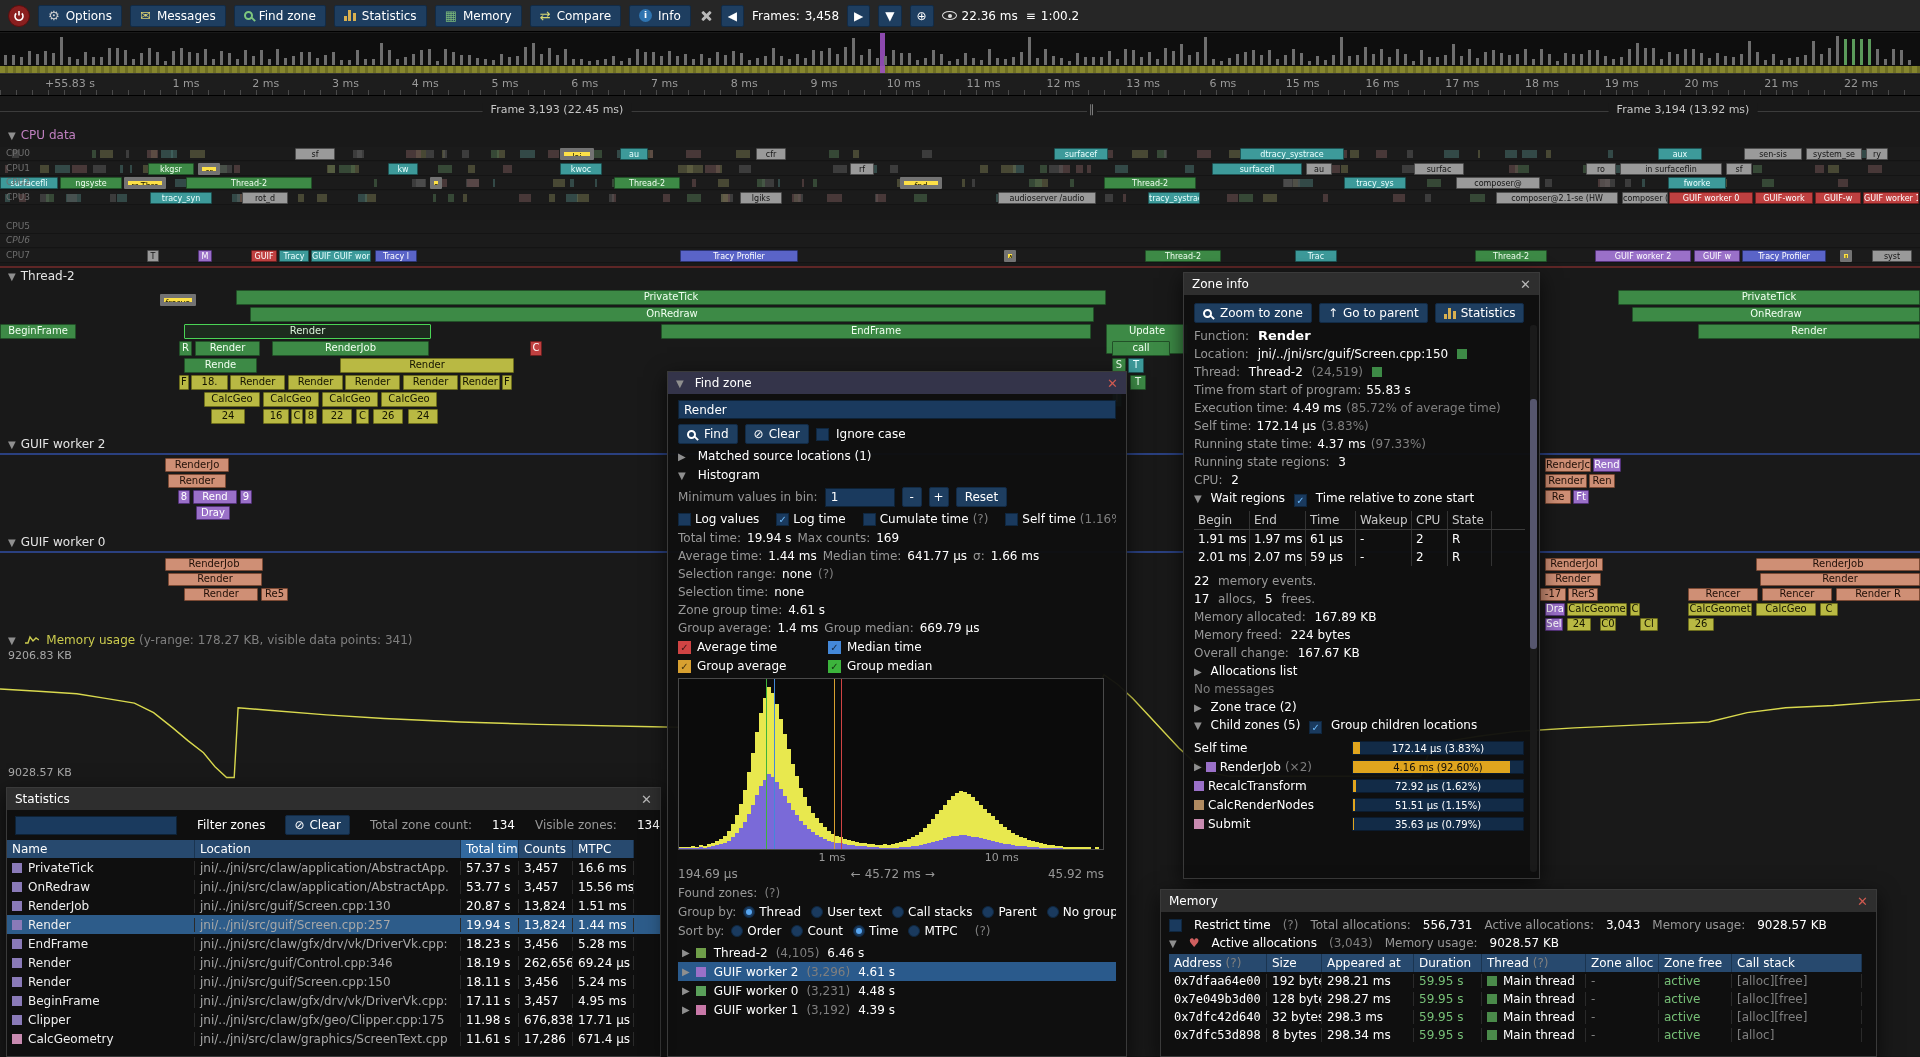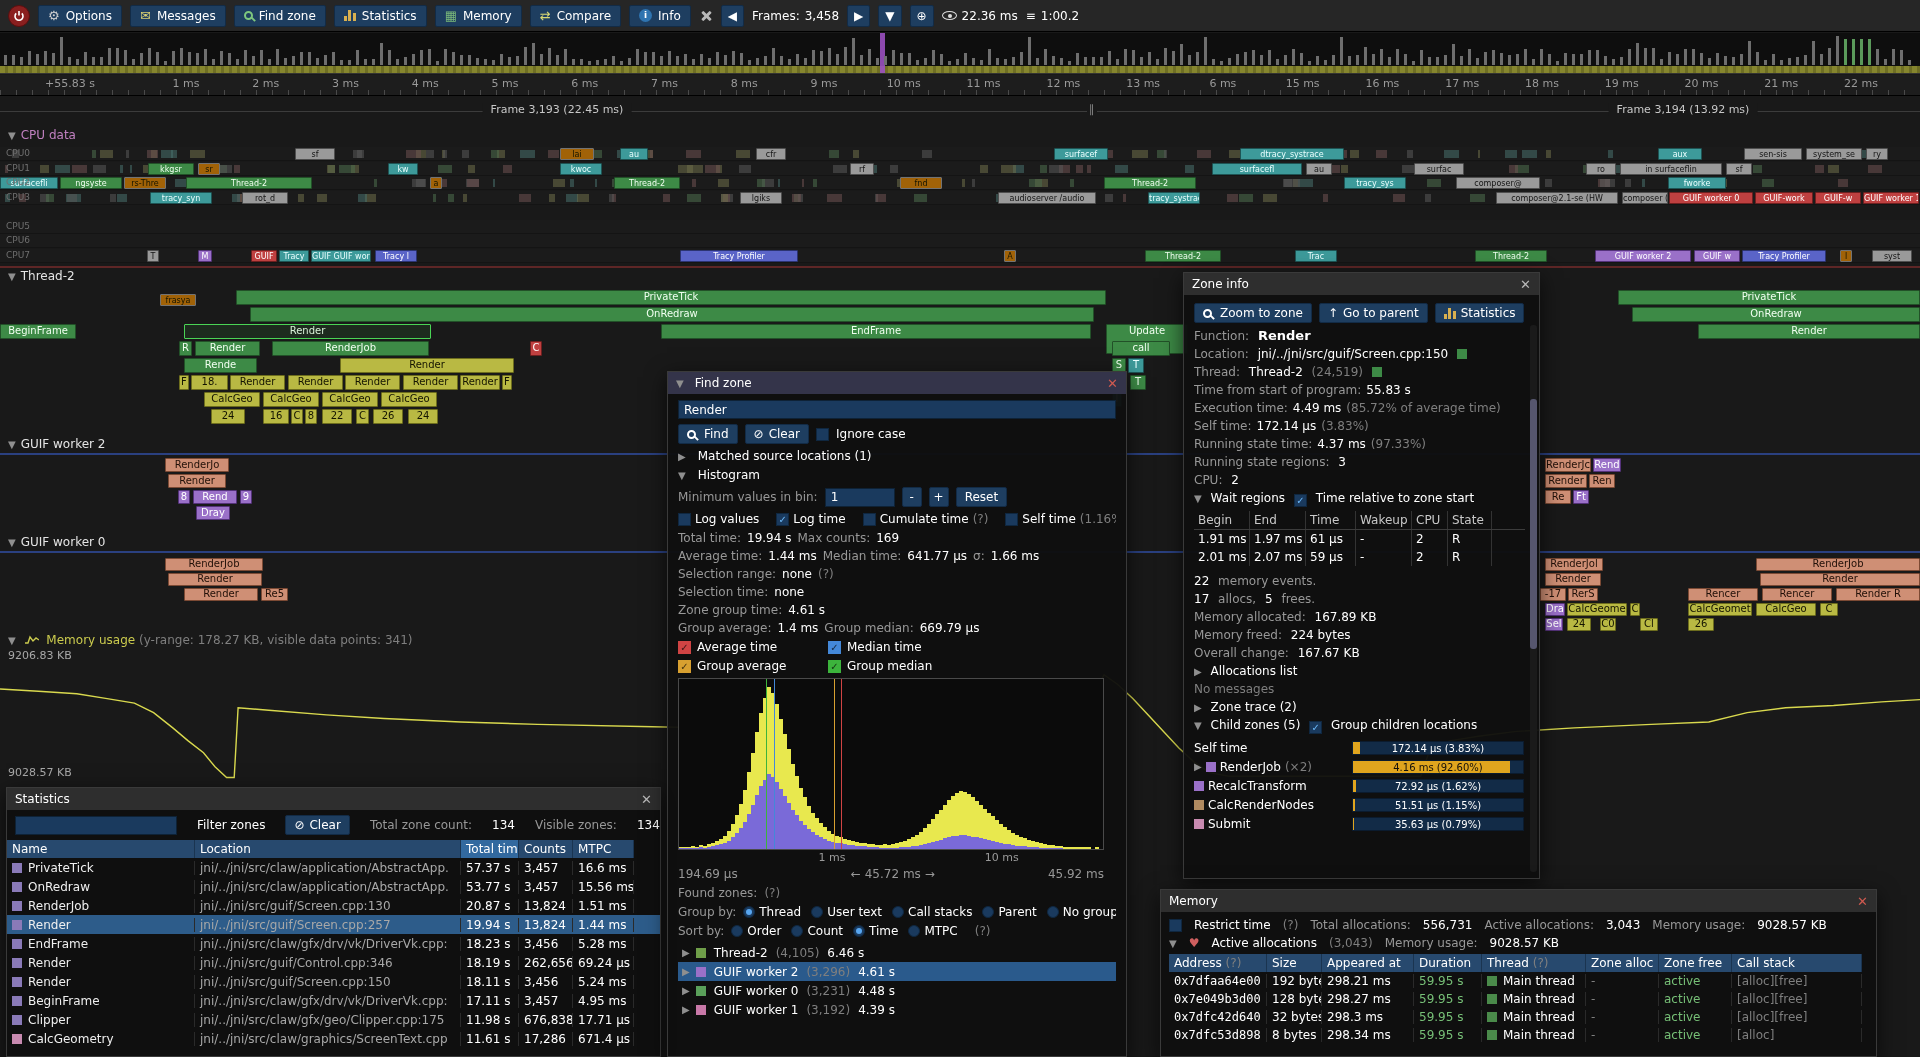--- a/index.html
+++ b/index.html
@@ -52,21 +52,21 @@
 .cpulabel{position:absolute;left:6px;top:1px;font-size:9px;color:#6f6f6f;z-index:2}
 .zone{position:absolute;overflow:hidden;white-space:nowrap;text-align:center;font-size:10px;border-radius:1px}
 .z-g{background:#3d8a46;border:1px solid #225128;color:#f0fff0}
 .z-hg{background:rgba(46,110,52,.22);border:1px solid #4ad455;color:#d8f0d8}
 .z-y{background:#b9b943;border:1px solid #6d6d1d;color:#141400}
 .z-s{background:#cf8f75;border:1px solid #7c4a34;color:#211008}
 .z-p{background:#9a70c8;border:1px solid #54327a;color:#fff}
 .z-t{background:#3d9a9a;border:1px solid #1e5454;color:#eaffff}
 .z-r{background:#bf4040;border:1px solid #6e1f1f;color:#fff}
 .z-gr{background:#9a9a9a;border:1px solid #4f4f4f;color:#141414}
-.z-tn{background:#a16207;border:1px solid #737373;color:#141400}
+.z-tn{background:#fde047;border:4px solid #737373;color:#141400}
 .z-b{background:#5a64c8;border:1px solid #2c3472;color:#fff}
 #memlabel{color:#cbcb4e}
 .memval{position:absolute;left:8px;font-size:11px;color:#a8a8a8}
 
 .win{position:absolute;background:rgba(15,15,15,.96);border:1px solid #3a3a3a;box-shadow:0 6px 20px rgba(0,0,0,.65)}
 .titlebar{height:22px;background:#2e2e2e;display:flex;align-items:center;padding:0 8px;gap:6px;color:#fff;font-size:12px}
 .titlebar.fz{background:#34344a}
 .close{margin-left:auto;font-size:13px;color:#b8b8b8;cursor:pointer}
 .close.red{color:#d05a50}
 .wbody{padding:6px 10px;position:relative}
@@ -748,21 +748,21 @@
       <div class="zone z-gr" style="left: 1622px; width: 46px; top: 1px; height: 12px; font-size: 8px; line-height: 11px;">composer (b</div>
       <div class="zone z-r" style="left: 1669px; width: 84px; top: 1px; height: 12px; font-size: 8px; line-height: 11px;">GUIF worker 0</div>
       <div class="zone z-r" style="left: 1755px; width: 58px; top: 1px; height: 12px; font-size: 8px; line-height: 11px;">GUIF-work</div>
       <div class="zone z-r" style="left: 1815px; width: 46px; top: 1px; height: 12px; font-size: 8px; line-height: 11px;">GUIF-w</div>
       <div class="zone z-r" style="left: 1863px; width: 56px; top: 1px; height: 12px; font-size: 8px; line-height: 11px;">GUIF worker 1</div>
       <span class="cpulabel">CPU3</span>
     </div>
     <div class="cpurow" style="top: 72.5px;">
       <span class="cpulabel">CPU5</span>
     </div>
-    <div class="cpurow" style="top: 87px;">
+    <div class="cpurow" style="top: 87px; font-style: italic;">
       <span class="cpulabel">CPU6</span>
     </div>
     <div class="cpurow" style="top: 101.5px;">
       <div class="zone z-gr" style="left: 147px; width: 12px; top: 1px; height: 12px; font-size: 8px; line-height: 11px;">T</div>
       <div class="zone z-tn" style="left: 160px; width: 36px; top: 1px; height: 12px; font-size: 8px; line-height: 11px; margin-top: 44px;">frasya</div>
       <div class="zone z-p" style="left: 198px; width: 14px; top: 1px; height: 12px; font-size: 8px; line-height: 11px;">M</div>
       <div class="zone z-r" style="left: 251px; width: 26px; top: 1px; height: 12px; font-size: 8px; line-height: 11px;">GUIF</div>
       <div class="zone z-t" style="left: 279px; width: 30px; top: 1px; height: 12px; font-size: 8px; line-height: 11px;">Tracy</div>
       <div class="zone z-t" style="left: 311px; width: 60px; top: 1px; height: 12px; font-size: 8px; line-height: 11px;">GUIF GUIF worl</div>
       <div class="zone z-b" style="left: 375px; width: 42px; top: 1px; height: 12px; font-size: 8px; line-height: 11px;">Tracy l</div>

